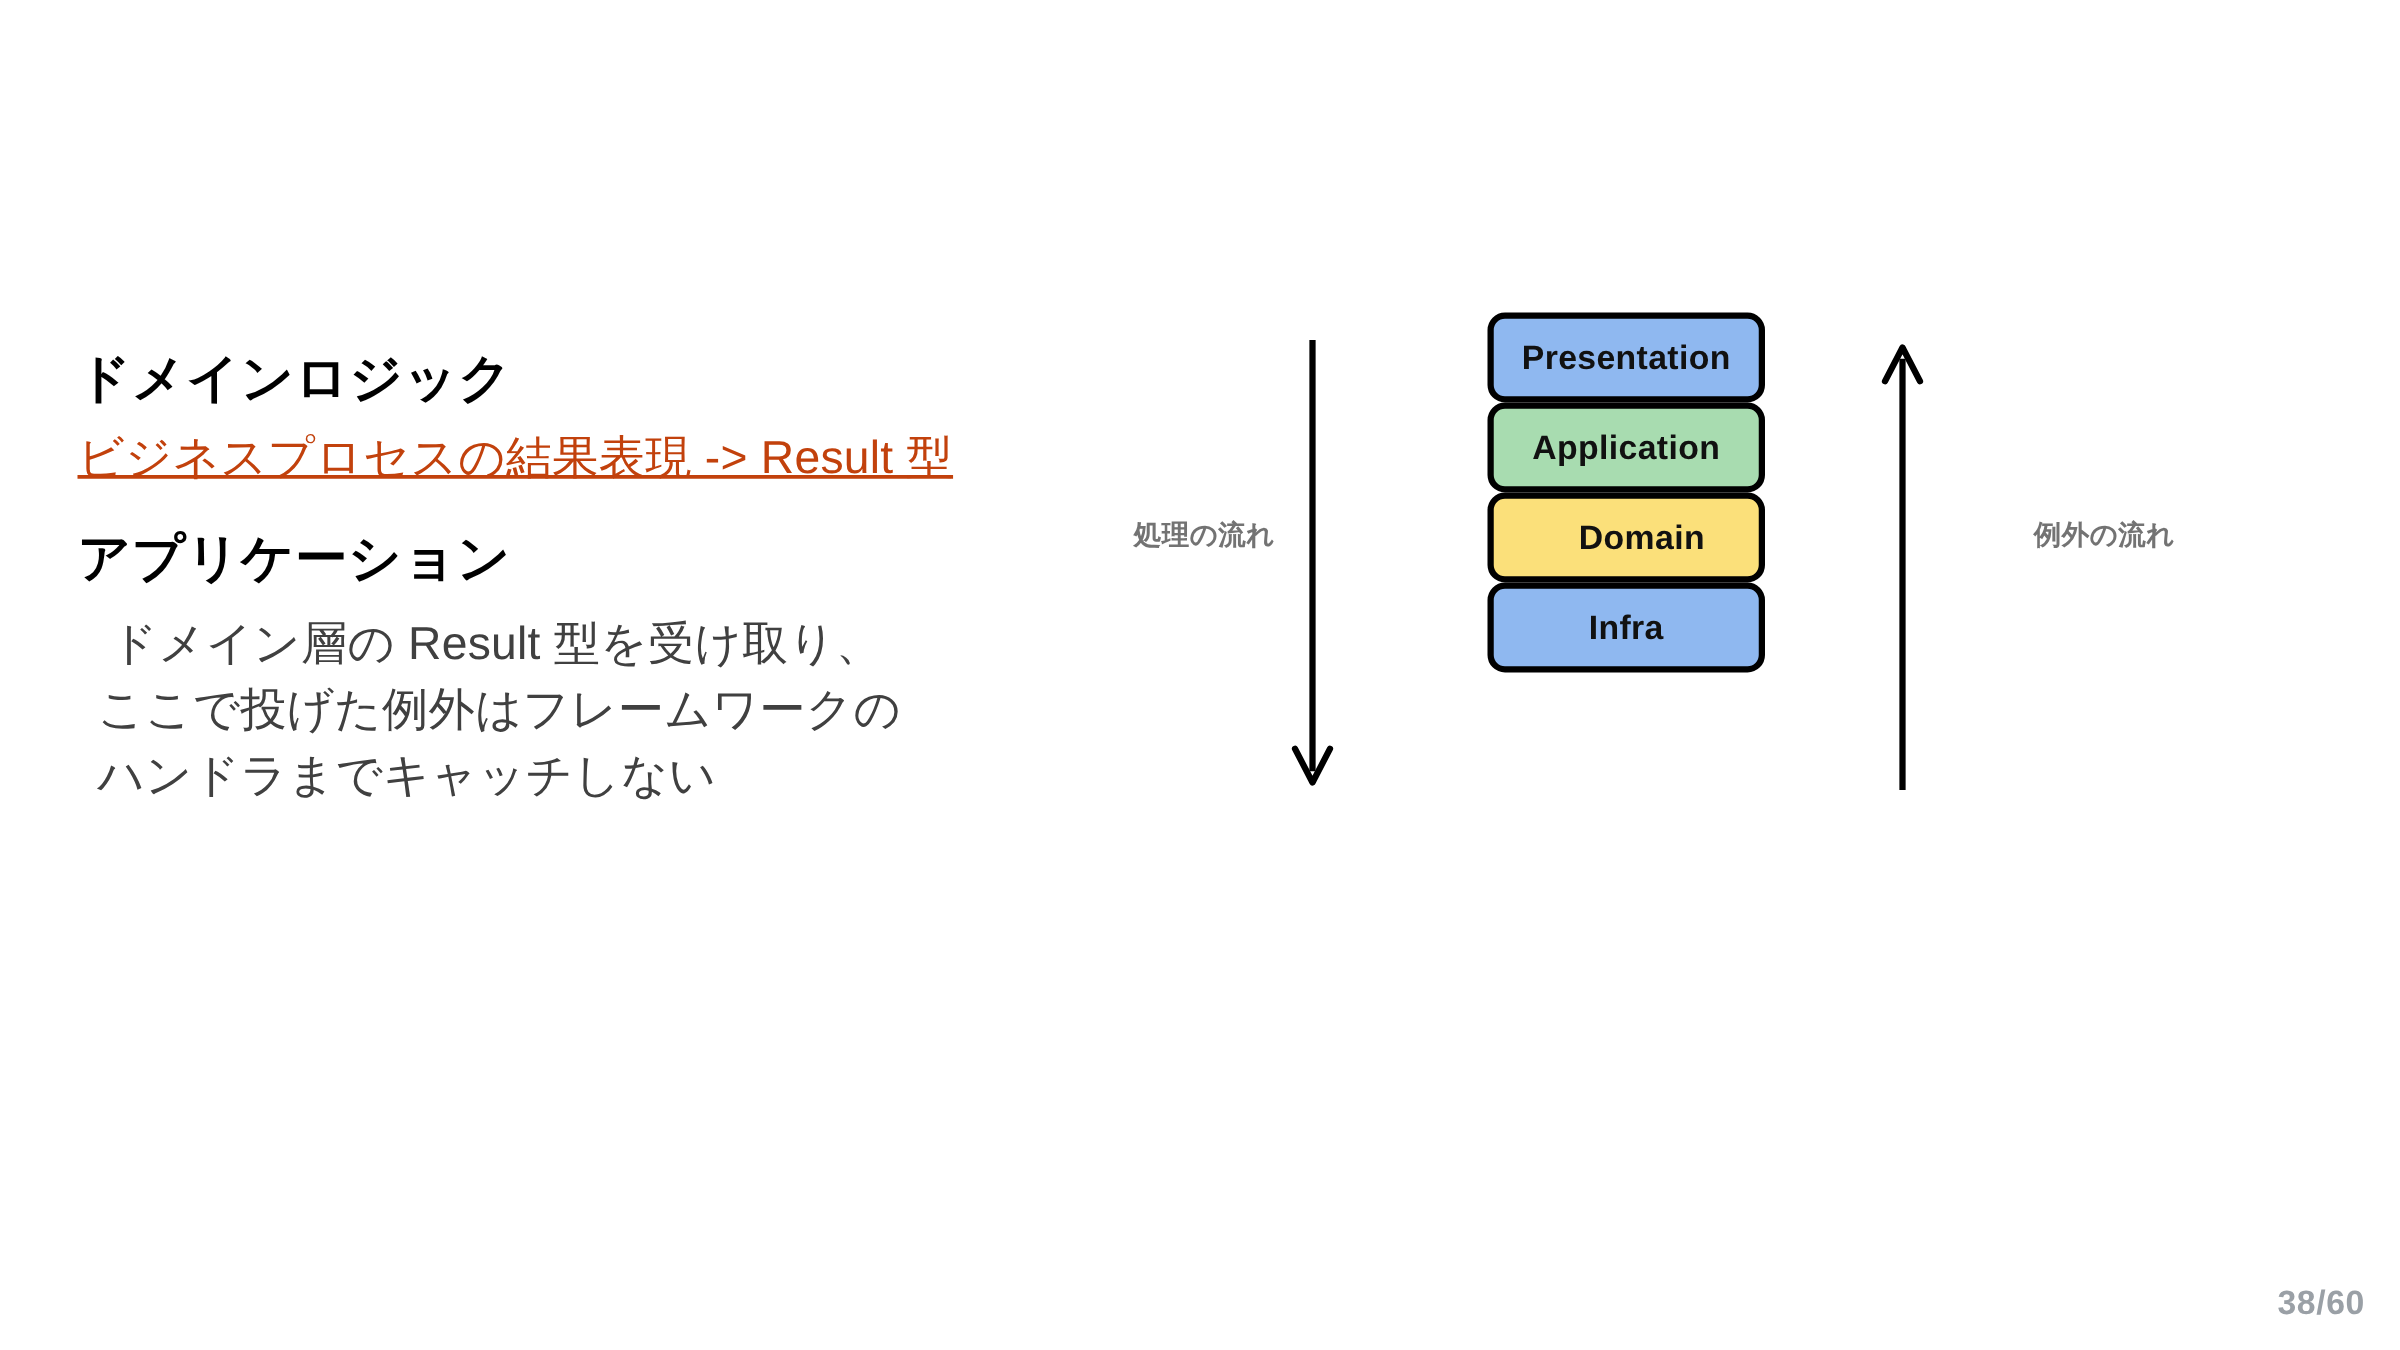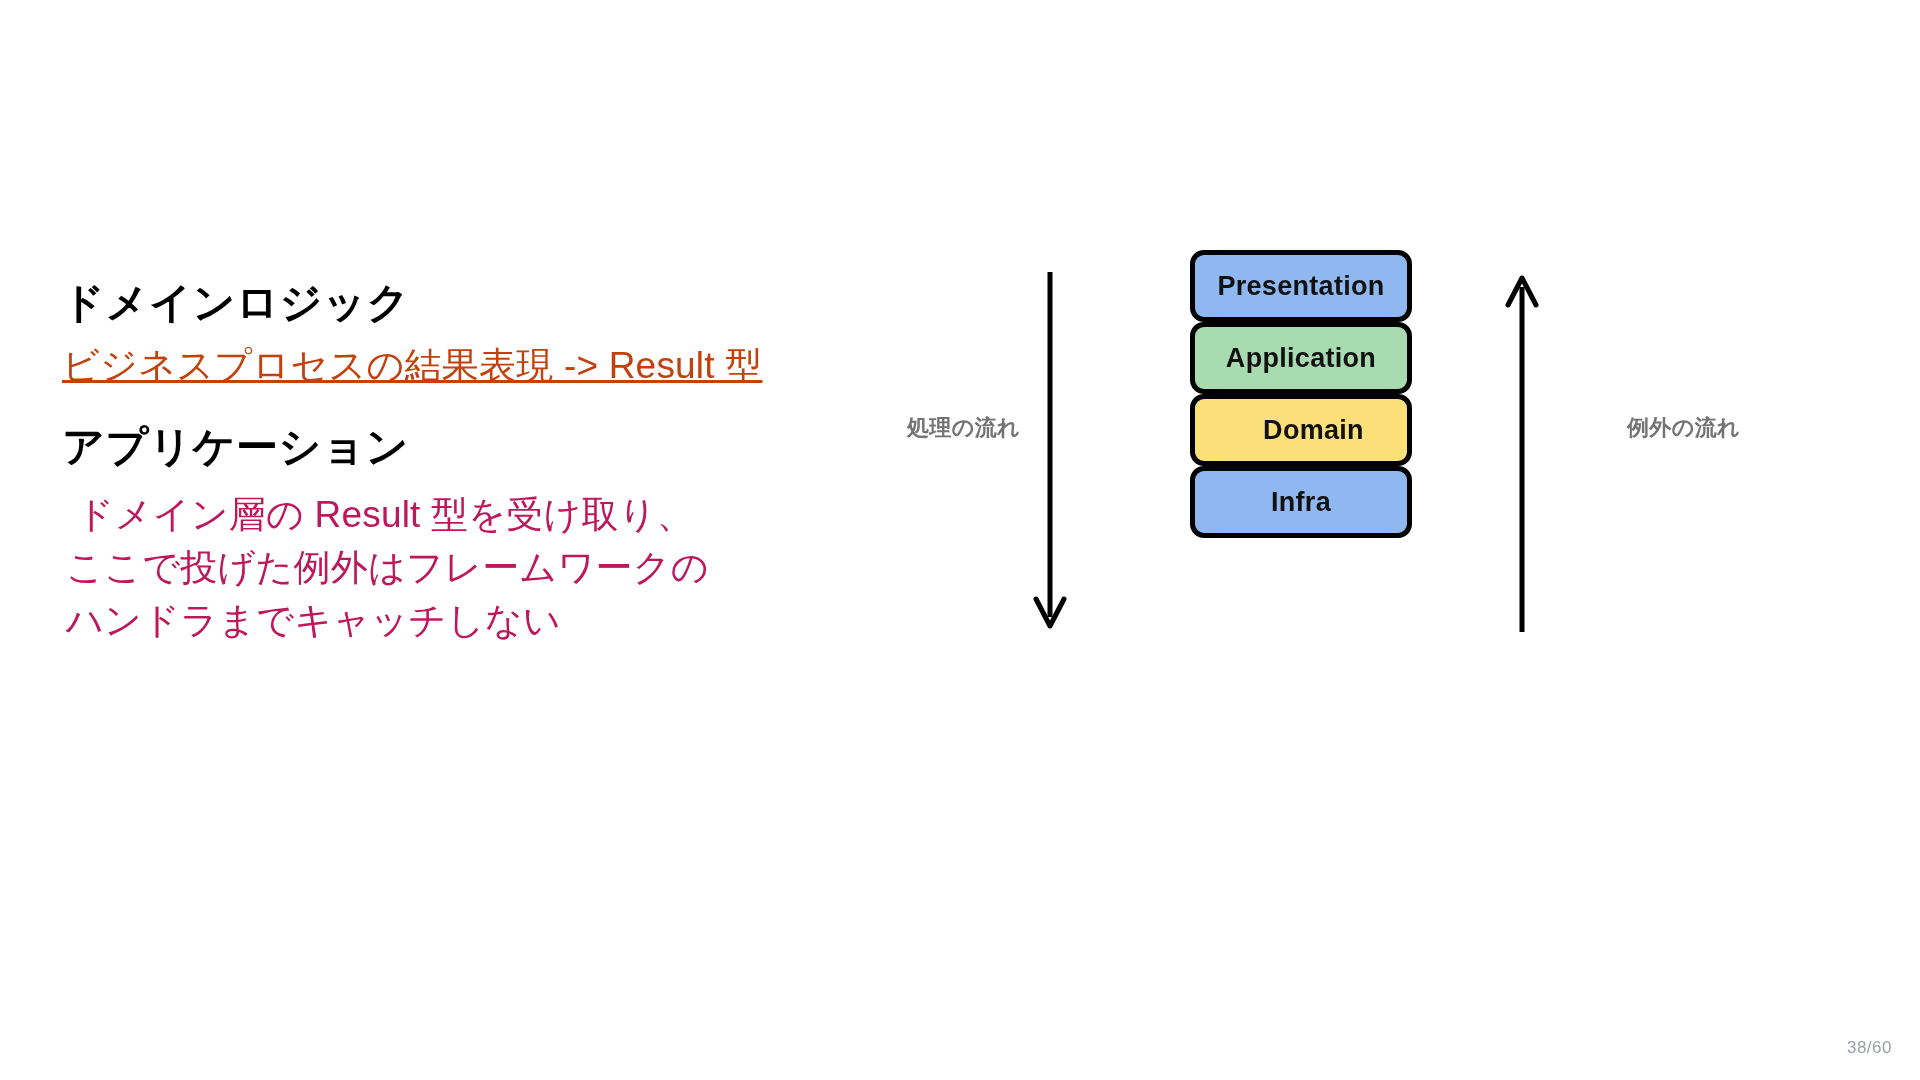--- a/index.html
+++ b/index.html
@@ -49,22 +49,22 @@
   }
 
   .heading.second {
     margin-top: 6px;
     margin-bottom: 18px;
   }
 
   .body-block {
     font-size: 37px;
     line-height: 1.42;
-    color: #be185d;
-    margin: 4px;
+    color: #404040;
+    margin: 16px;
     letter-spacing: 0.2px;
   }
   .body-line { display: block; white-space: pre; }
 
   
   #diagram {
     position: absolute;
     left: 1030px;
     top: 250px;
     width: 560px;
@@ -119,23 +119,24 @@
     letter-spacing: 0.4px;
   }
   #caption-left  { left: -190px; top: 163px; width: 180px; text-align: right; }
   #caption-right { left: 510px;  top: 163px; width: 200px; text-align: right; }
 
   
   #page-number {
     position: absolute;
     right: 28px;
     bottom: 22px;
-    font-size: 17px;
+    font-size: 27px;
     color: #9aa0a6;
     letter-spacing: 0.5px;
+    font-weight: bold;
   }
 </style>
 </head>
 <body>
 
 <div id="slide">
 
   <div id="left-column">
 
     <h2 class="heading">ドメインロジック</h2>

